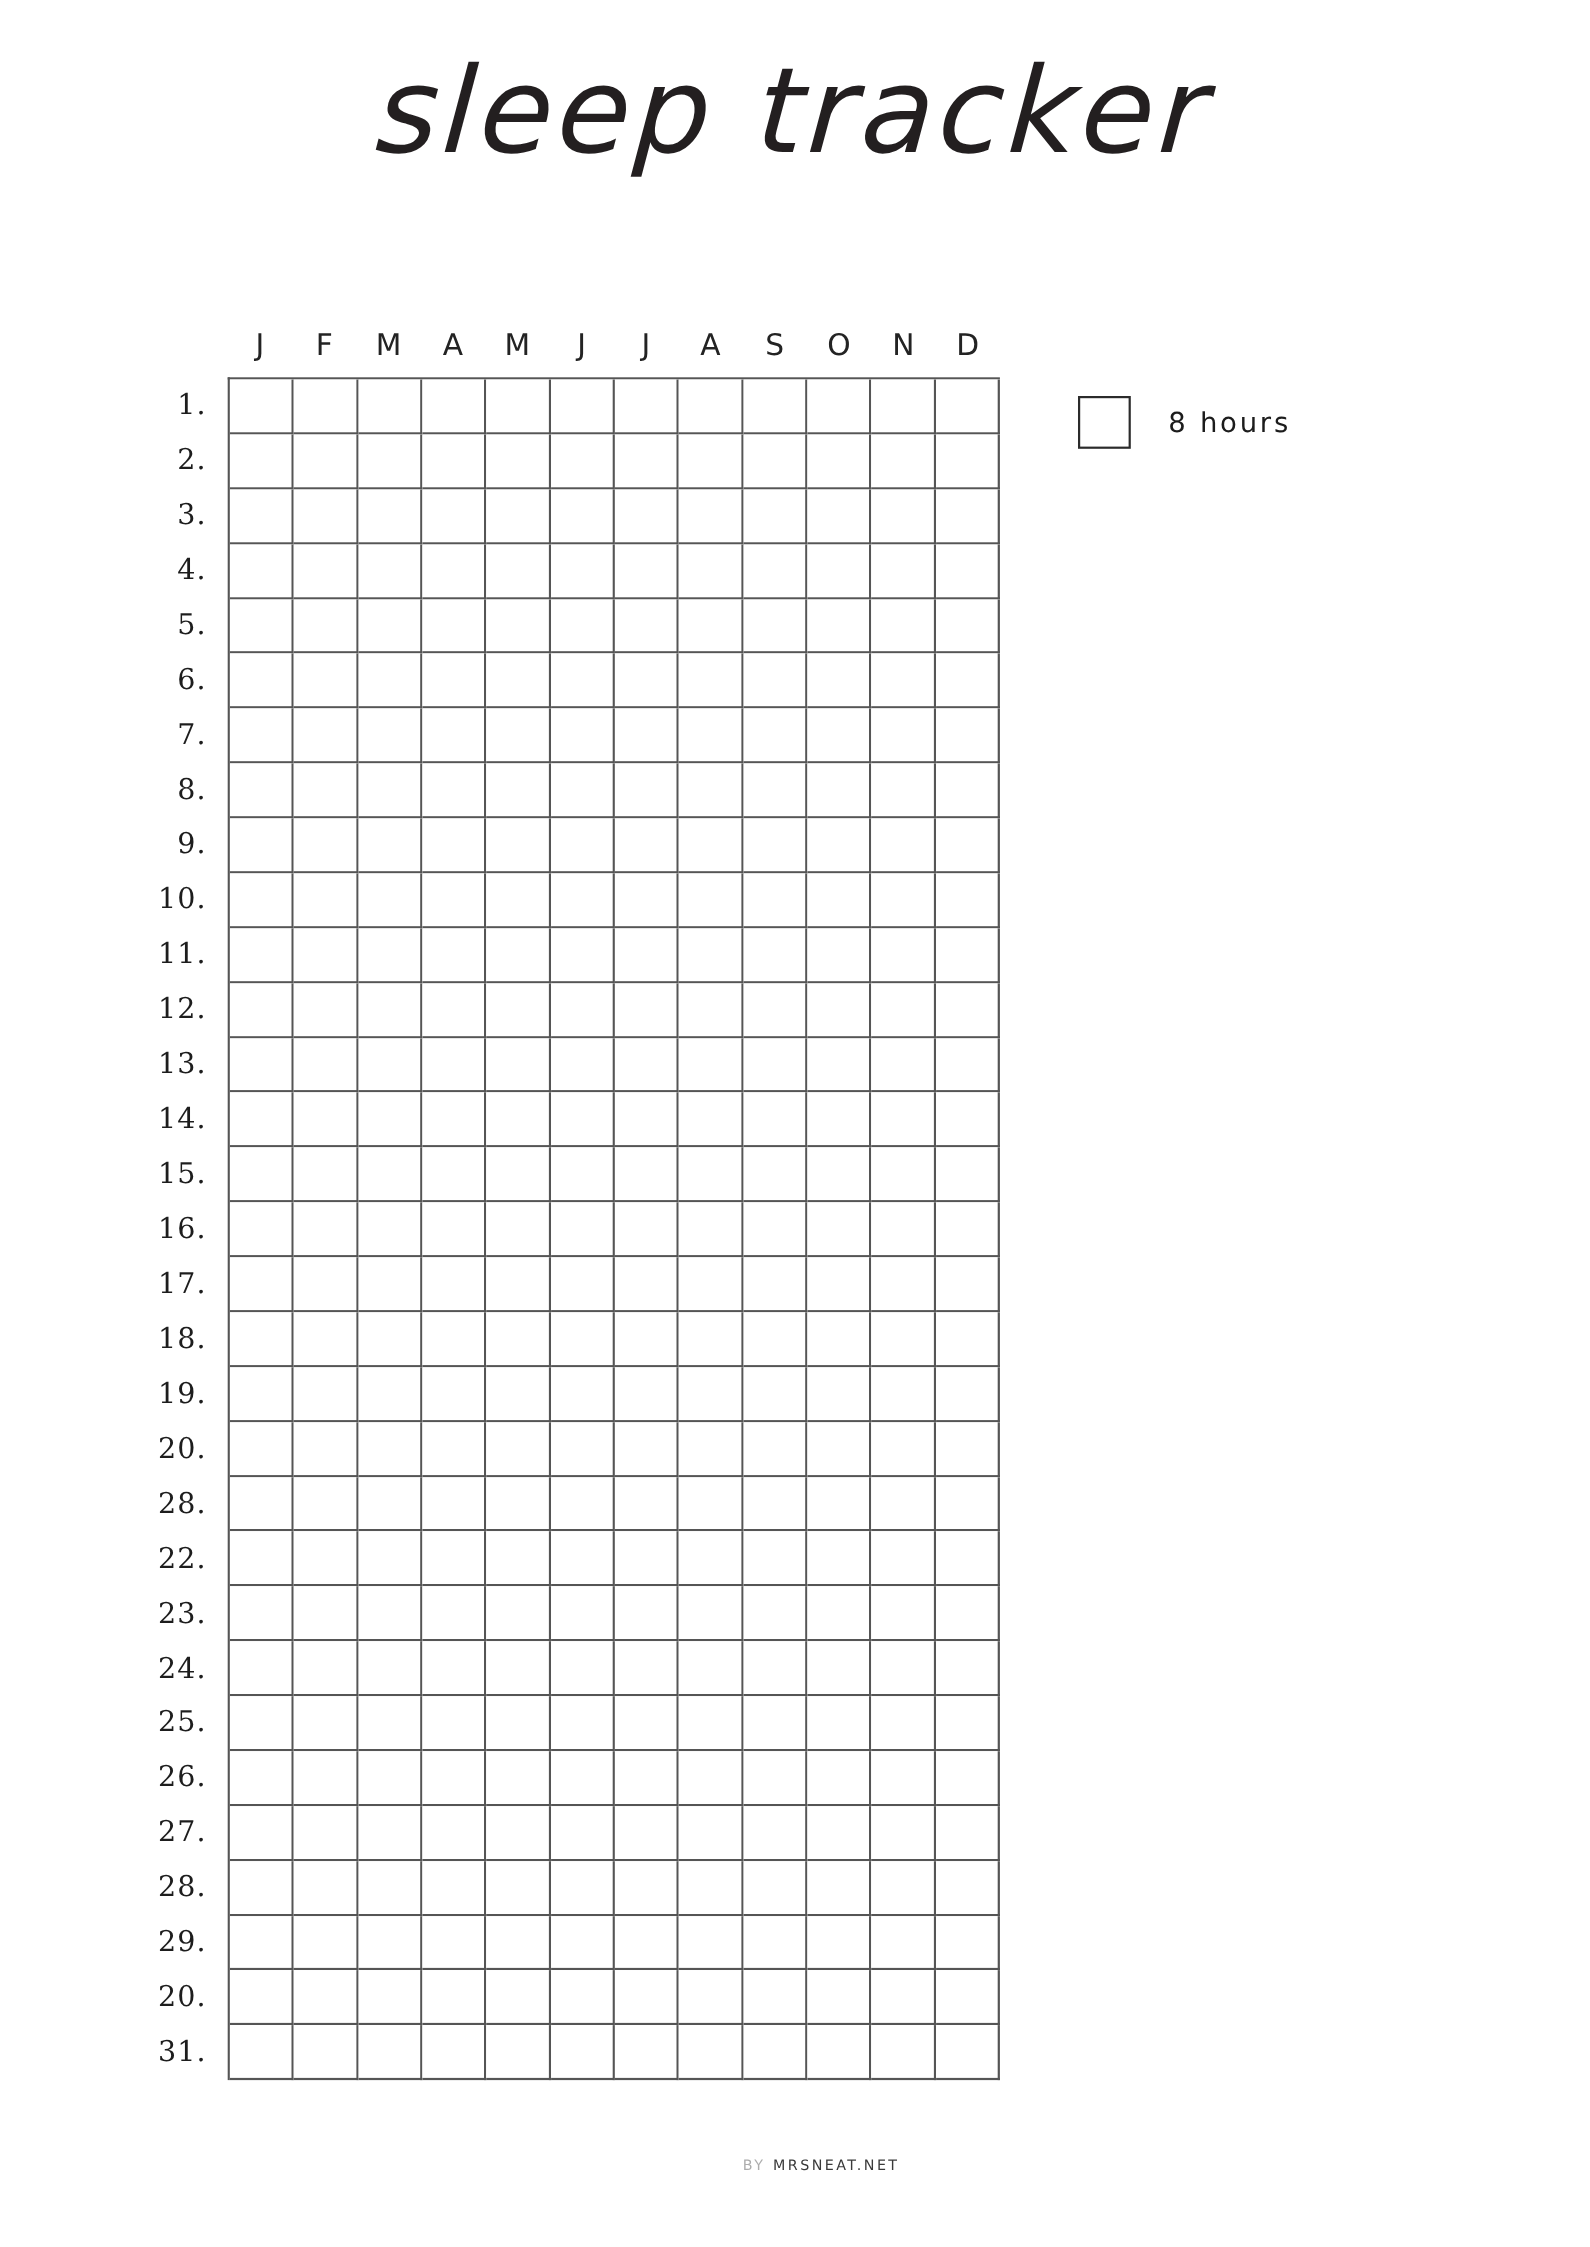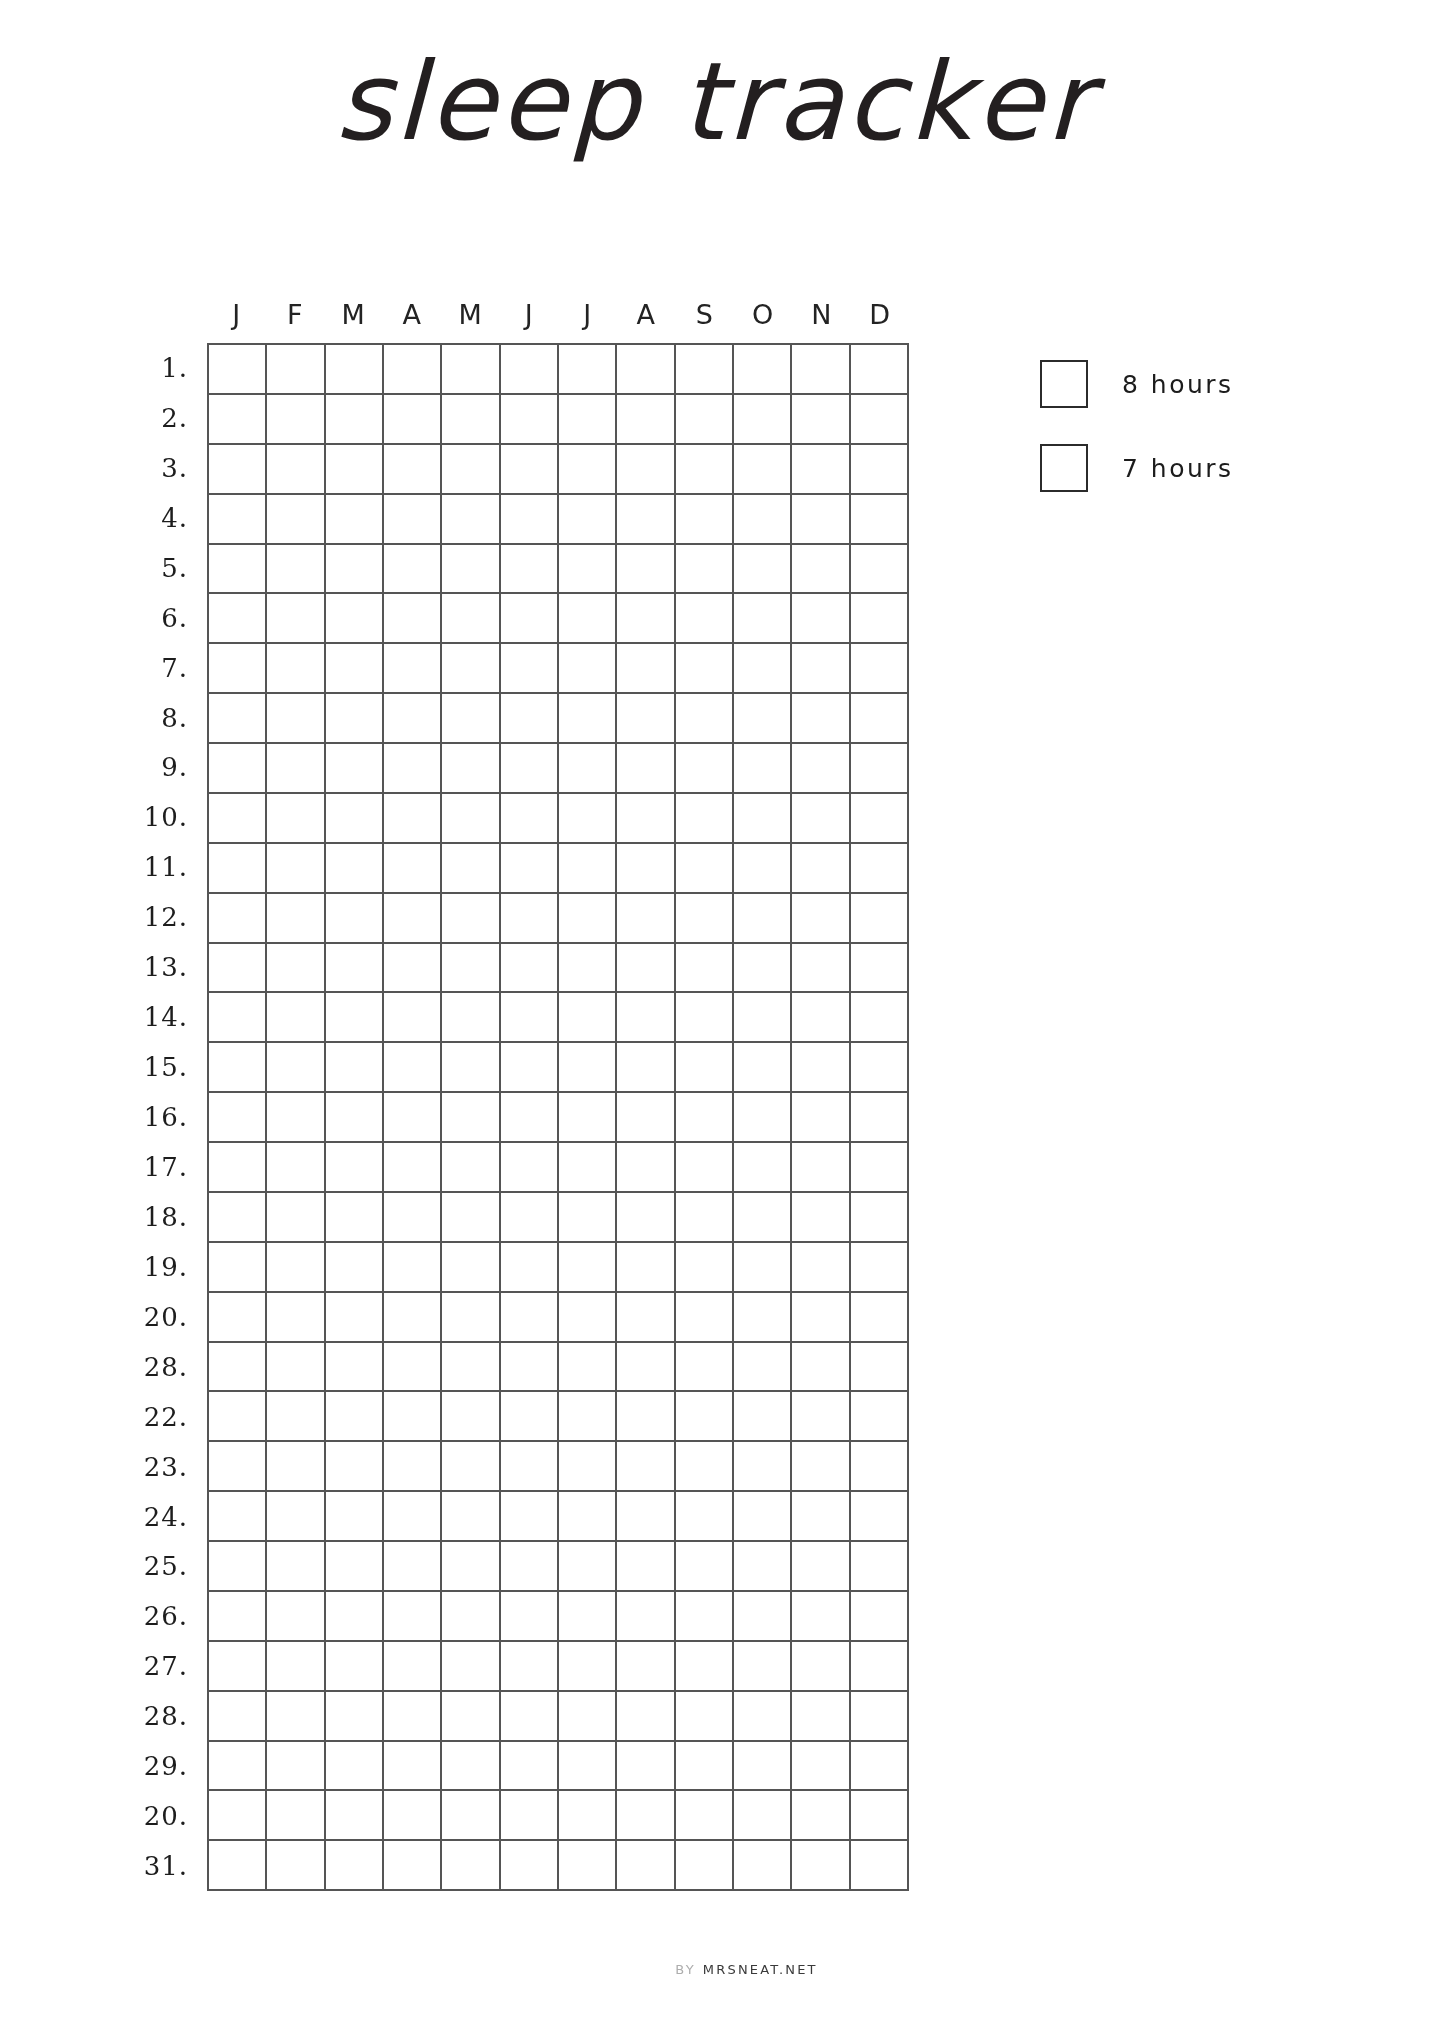--- a/index.html
+++ b/index.html
@@ -105,21 +105,21 @@
     flex: 1 1 0;
     border-right: 2.2px solid #555555;
     border-bottom: 2.2px solid #555555;
     box-sizing: border-box;
     background: #ffffff;
   }
 
   
   .legend {
     position: absolute;
-    left: 1040px;
+    left: 980px;
     top: 360px;
     width: 300px;
     text-align: center;
   }
   .legend-item {
     display: flex;
     align-items: center;
     height: 48px;
     margin-bottom: 36px;
   }
@@ -653,21 +653,17 @@
       </div>
     </div>
 
 </div>
 
 <div class="legend">
     <div class="legend-item">
       <div class="legend-box"></div>
       <div class="legend-text">8 hours</div>
     </div>
-    <div class="legend-item">
-      <div class="legend-box"></div>
-      <div class="legend-text">7 hours</div>
-    </div>
   </div>
 
 <div class="footer">
   <span class="footer-by">BY</span><span class="footer-site">MRSNEAT.NET</span>
 </div>
 
 </body></html>

